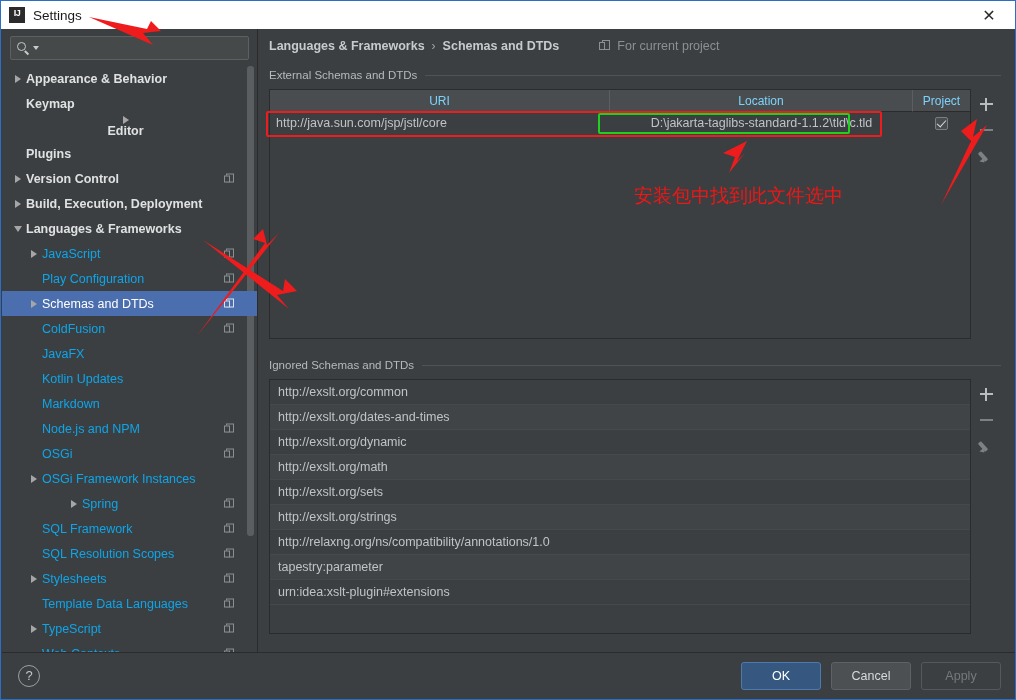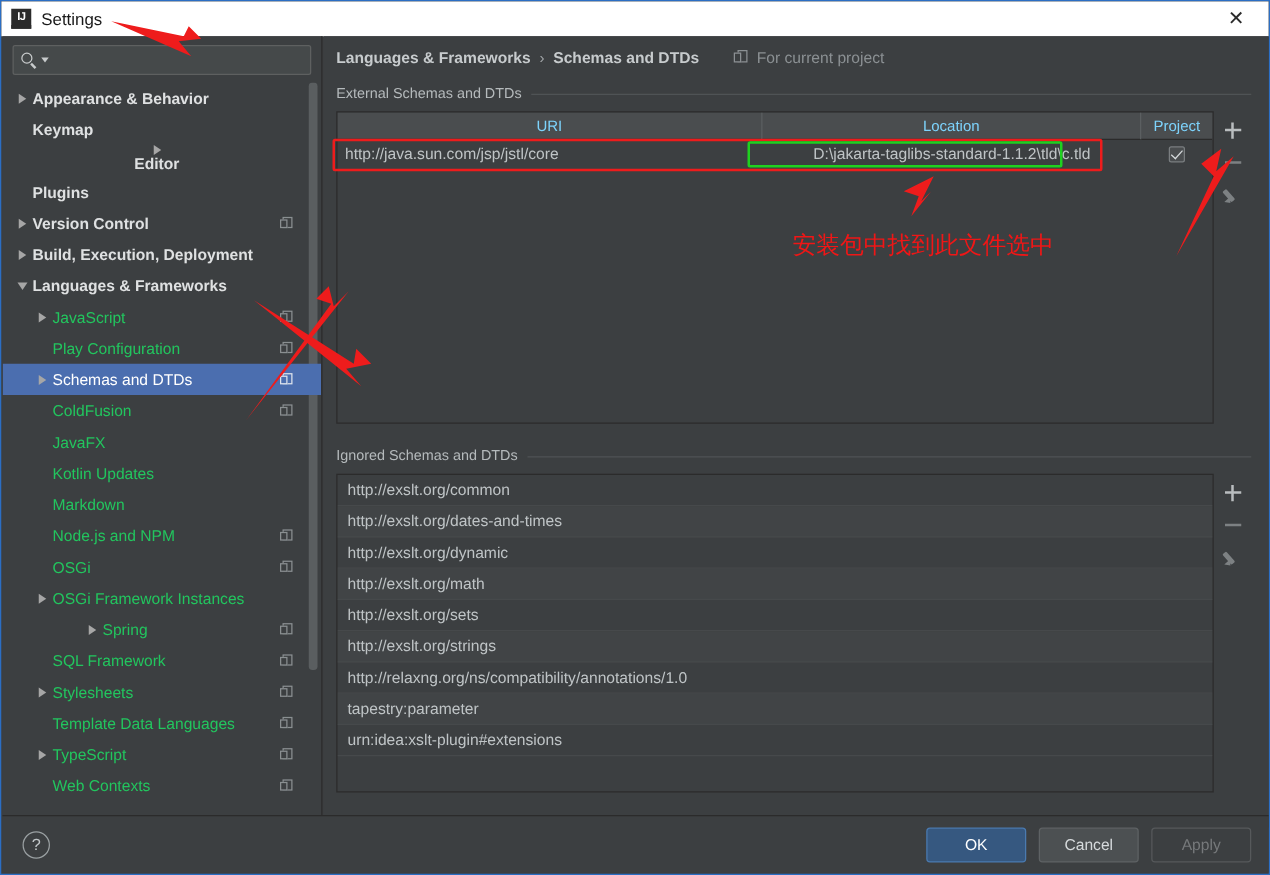--- a/index.html
+++ b/index.html
@@ -111,21 +111,21 @@
     border-left: 6px solid #a6a6a6;
   }
   .tw .arrow-d {
     width: 0; height: 0;
     border-left: 4.5px solid transparent;
     border-right: 4.5px solid transparent;
     border-top: 6px solid #a6a6a6;
   }
   .tree-label { font-size: 12.5px; color: #a9b7c6; }
   .tree-row.lvl0 .tree-label { color: #dfe1e2; font-weight: bold; }
-  .tree-row.lvl1 .tree-label { color: #22c55e; }
+  .tree-row.lvl1 .tree-label { color: #0ea5e9; }
   .tree-row.selected .tree-label { color: #ffffff; }
   .proj-badge {
     position: absolute; right: 22px; top: 50%;
     transform: translateY(-50%);
     width: 11px; height: 11px;
   }
   .proj-badge .b1 {
     position: absolute; left: 2px; top: 0;
     width: 8px; height: 9px;
     border: 1px solid #8a8f91;
@@ -153,21 +153,21 @@
     background: #3c3f41;
   }
   .breadcrumb {
     display: flex; align-items: center;
     height: 34px; padding: 0 0 0 10px;
   }
   .bc-item { font-size: 12.5px; font-weight: bold; color: #c7cbcd; }
   .bc-sep { margin: 0 7px; color: #a0a4a6; font-size: 12px; }
   .bc-proj {
     display: flex; align-items: center;
-    margin-left: 28px; color: #8b9093; font-size: 12.5px;
+    margin-left: 40px; color: #8b9093; font-size: 12.5px;
   }
   .mini-copy {
     position: relative; width: 12px; height: 12px; margin-right: 6px; flex:none;
   }
   .mini-copy .b1 {
     position: absolute; left: 3px; top: 0;
     width: 8px; height: 10px; border: 1px solid #8b9093; background: #3c3f41;
   }
   .mini-copy .b2 {
     position: absolute; left: 0; top: 2px;
@@ -458,20 +458,28 @@
         </div>
         <div class="tree-row lvl1" style="padding-left: 24px;">
           <span class="tw"></span>
           <span class="tree-label">SQL Framework</span>
           <span class="proj-badge">
             <span class="b1"></span>
             <span class="b2"></span>
           </span>
         </div>
         <div class="tree-row lvl1" style="padding-left: 24px;">
+          <span class="tw"></span>
+          <span class="tree-label">SQL Resolution Scopes</span>
+          <span class="proj-badge">
+            <span class="b1"></span>
+            <span class="b2"></span>
+          </span>
+        </div>
+        <div class="tree-row lvl1" style="padding-left: 24px;">
           <span class="tw">
             <span class="arrow-r"></span>
           </span>
           <span class="tree-label">Stylesheets</span>
           <span class="proj-badge">
             <span class="b1"></span>
             <span class="b2"></span>
           </span>
         </div>
         <div class="tree-row lvl1" style="padding-left: 24px;">

